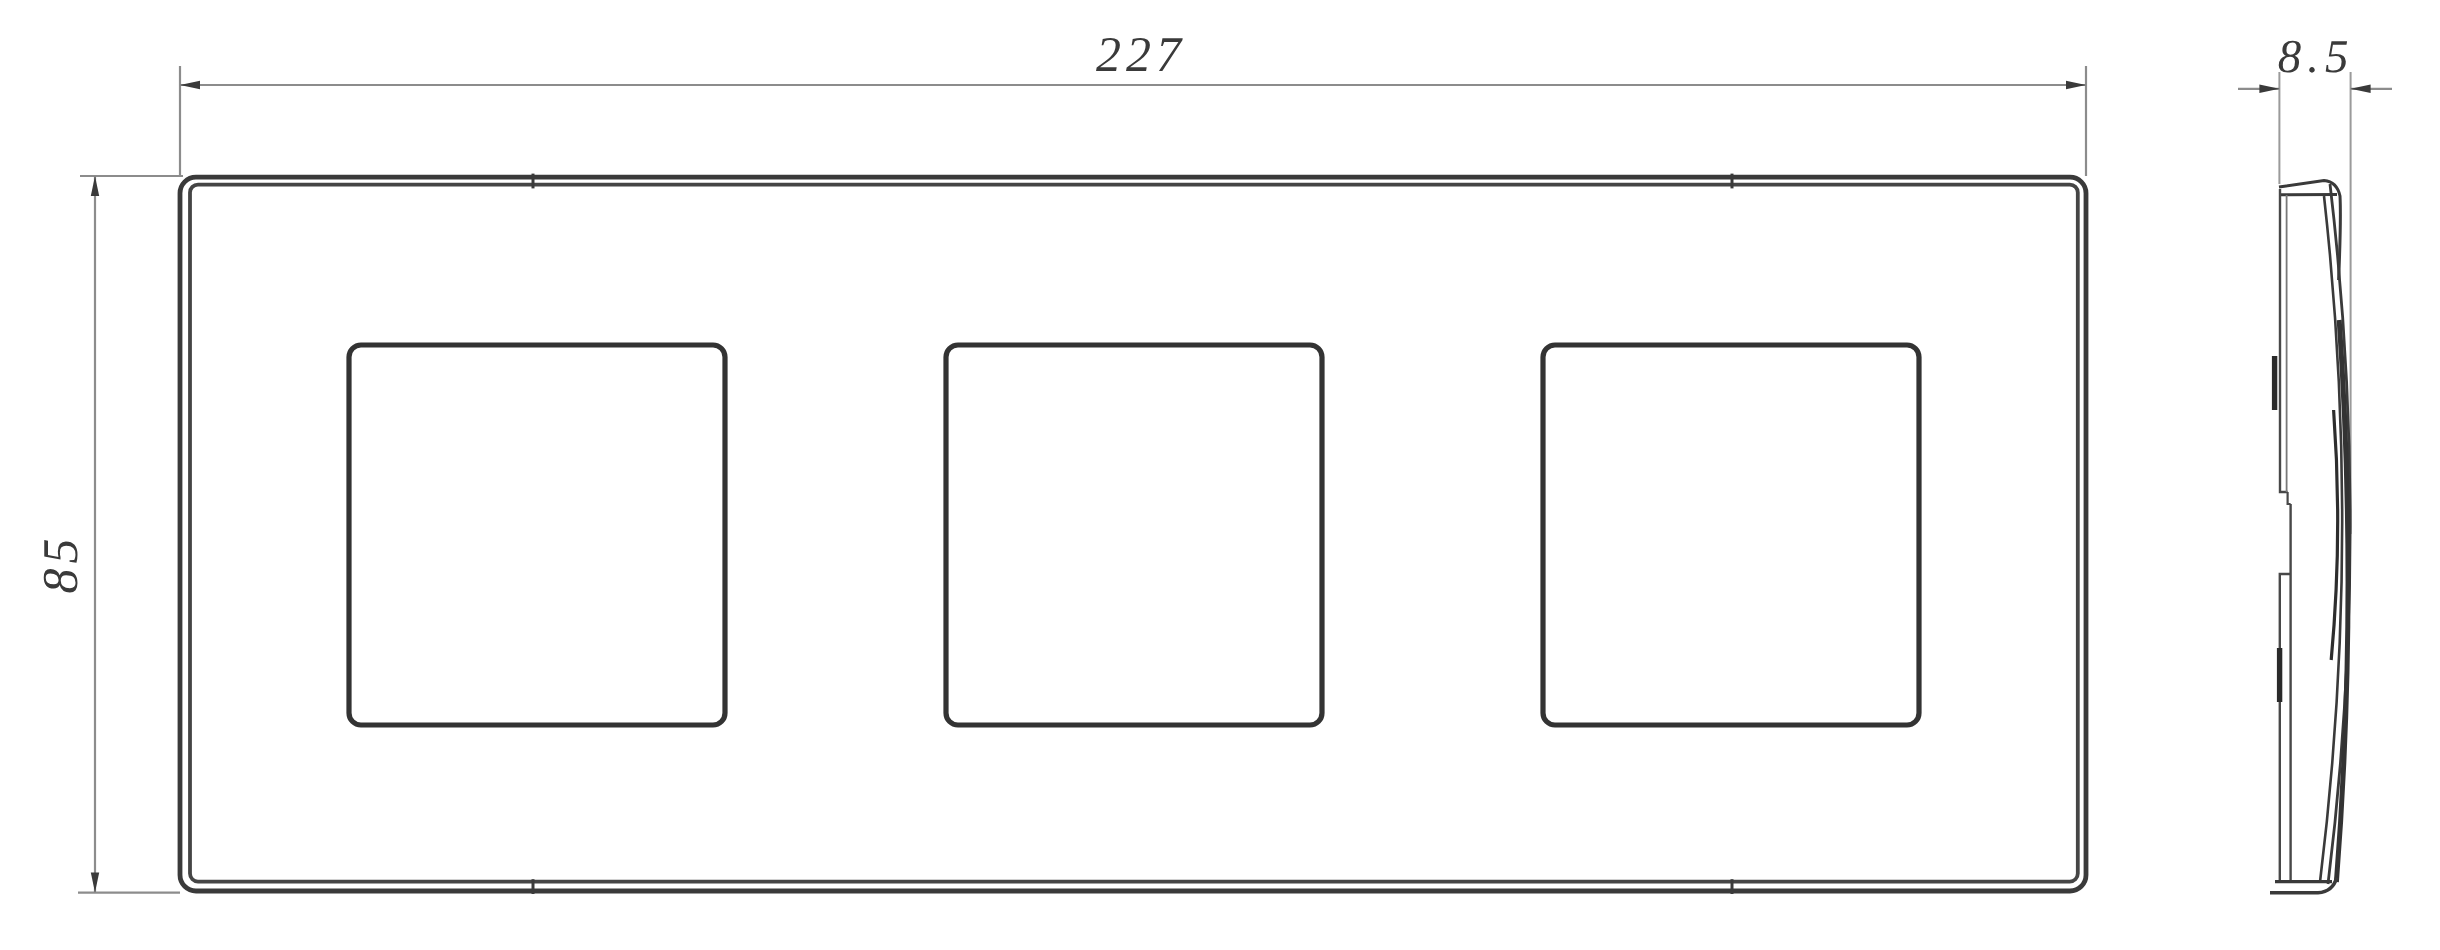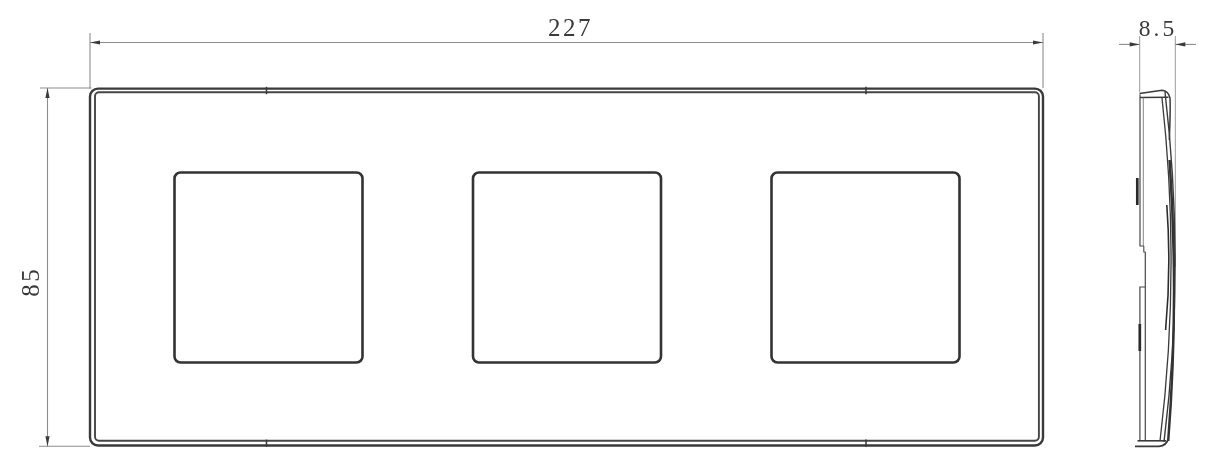--- a/index.html
+++ b/index.html
@@ -1,16 +1,16 @@
 <!DOCTYPE html>
 <html><head>
 <meta charset="utf-8">
 <style>
   html,body{margin:0;padding:0;background:#ffffff;}
-  .page{width:1220px;height:475px;position:relative;background:#fff;overflow:hidden;}
+  .page{width:1220px;height:475px;position:relative;background:#fff;overflow:hidden;font-style:italic;}
   text{font-family:"Liberation Serif", serif;fill:#3a3a3a;}
 </style>
 </head>
 <body>
 <div class="page">
 <svg width="1220" height="475" viewBox="0 0 1220 475">
 
   <rect x="90" y="88.6" width="953" height="356.9" rx="8" ry="8" fill="none" stroke="#3a3a3a" stroke-width="2.4"></rect>
 
   <rect x="95" y="92.3" width="943.9" height="348.5" rx="4" ry="4" fill="none" stroke="#454545" stroke-width="1.9"></rect>

